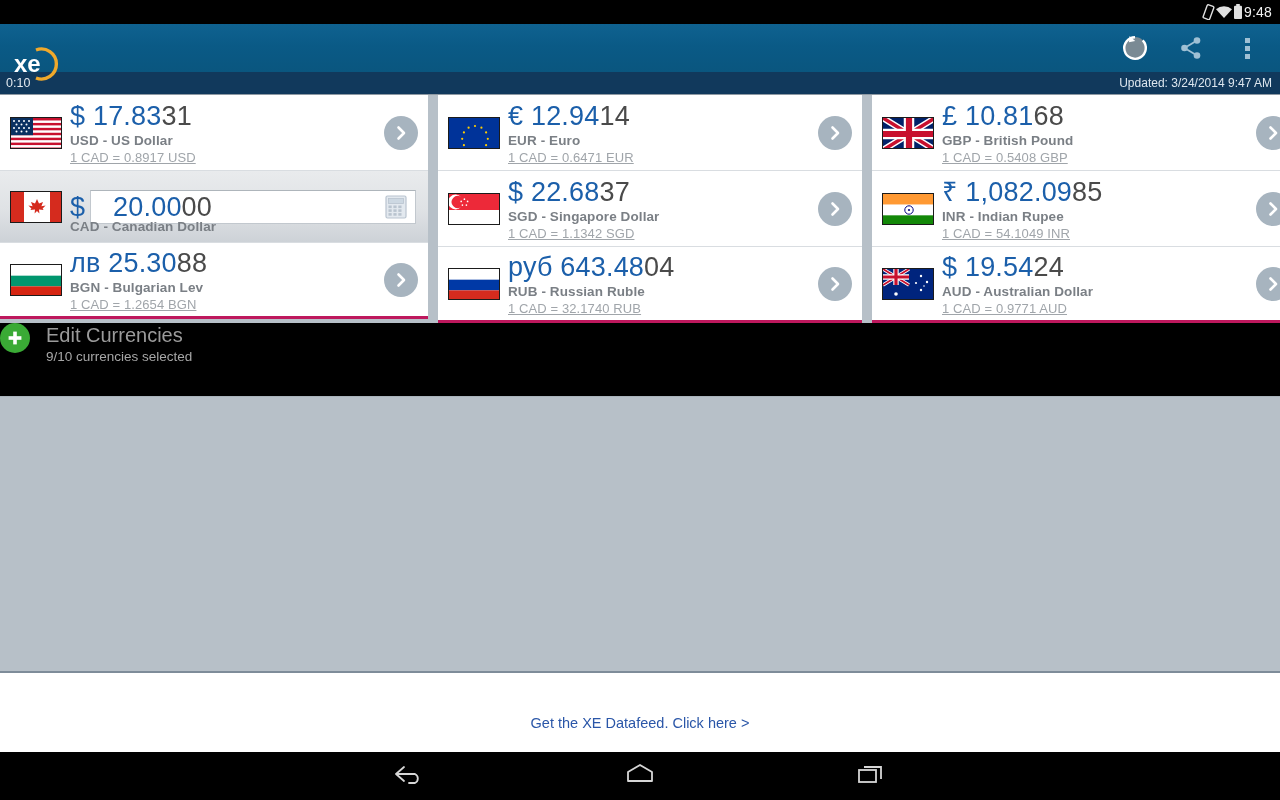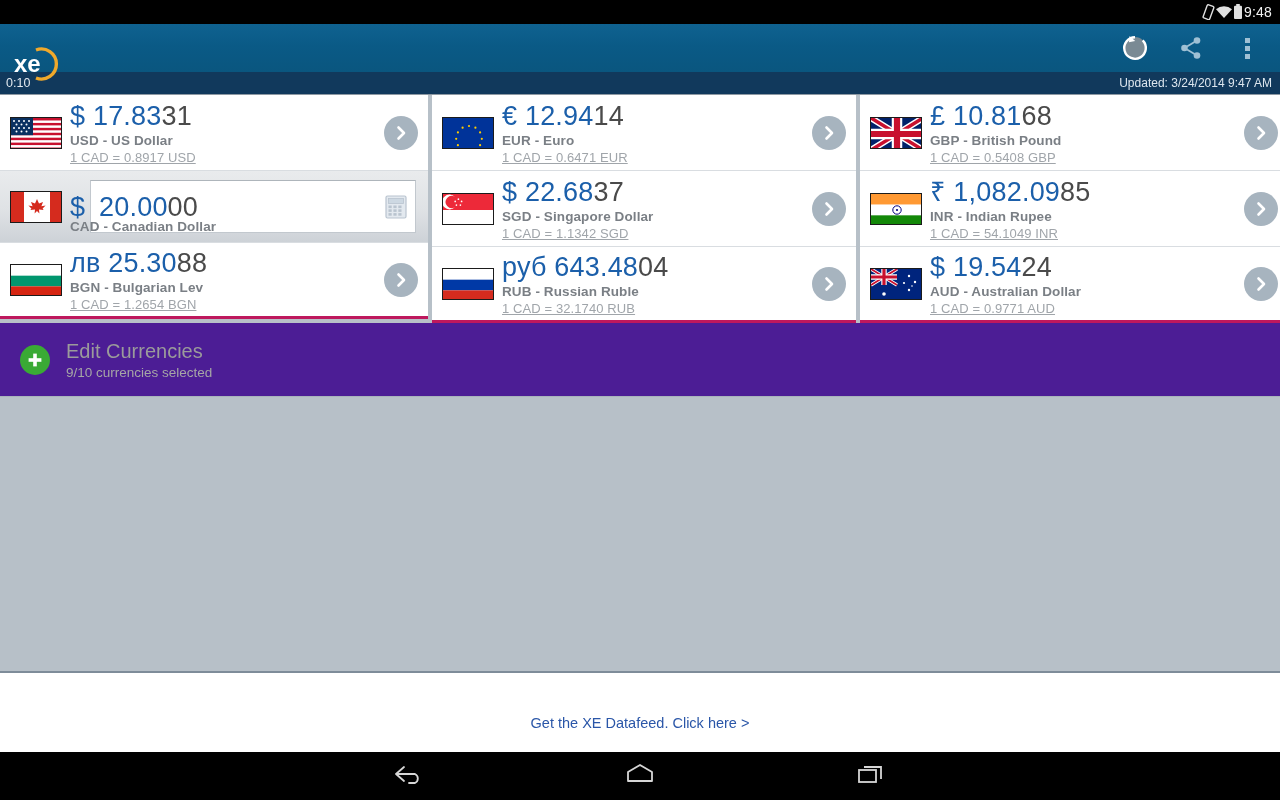--- a/index.html
+++ b/index.html
@@ -43,21 +43,21 @@
   .subbar .updated{ color:#dde6ee; font-size:12px; }
 
   
   .board{
     background:#b7c0c8;
     padding:0;
   }
   .grid{
     display:grid;
     grid-template-columns:428px 424px 428px;
-    column-gap:4px;
+    column-gap:10px;
     border-top:1px solid #8e99a3;
   }
   .col{ position:relative; }
   .col + .col::before{
     content:""; position:absolute; left:-1px; top:0; bottom:0; width:2px;
     background:#b7c0c8;
   }
 
   .row{
     position:relative;
@@ -96,43 +96,43 @@
 
   .chev{
     flex:0 0 34px; width:34px; height:34px; border-radius:50%;
     background:#a7b4bf; display:flex; align-items:center; justify-content:center;
     margin-left:6px;
   }
   .chev svg{ display:block; }
 
   
   .input-wrap{
-    flex:1 1 auto; height:53px; background:#fff;
+    flex:1 1 auto; height:34px; background:#fff;
     border:1px solid #c2c8ce; border-top-color:#aeb5bb;
-    display:flex; align-items:center; padding:0 6px 0 8px;
+    display:flex; align-items:center; padding:0 6px 0 22px;
     margin-right:2px;
   }
   .input-val{
     font-size:27px; line-height:30px; color:#1b5faa; flex:1 1 auto;
     letter-spacing:.2px;
   }
   .input-val .tail{ color:#4a4a4a; }
   .calc-icon{ flex:0 0 26px; display:flex; align-items:center; justify-content:center; }
   .selected-label{
     font-size:13.5px; color:#7a7f85; font-weight:bold;
     position:absolute; left:70px; bottom:8px; letter-spacing:.1px;
   }
   .cur-symbol{
     font-size:27px; line-height:30px; color:#1b5faa; margin-right:5px;
   }
 
   
   .edit-bar{
-    background:#4c1d95; height:74px; display:flex; align-items:center;
-    padding-left:20px; border-bottom:1px solid #a9b3bb;
+    background:#000000; height:74px; display:flex; 
+    border-bottom:1px solid #a9b3bb;
   }
   .plus-badge{
     width:30px; height:30px; border-radius:50%; background:#3aaa35;
     display:flex; align-items:center; justify-content:center; margin-right:16px;
     flex:0 0 30px;
   }
   .edit-title{ font-size:20px; color:#9b9b9b; line-height:24px; }
   .edit-sub{ font-size:13.5px; color:#a6a6a6; margin-top:2px; }
 
   

